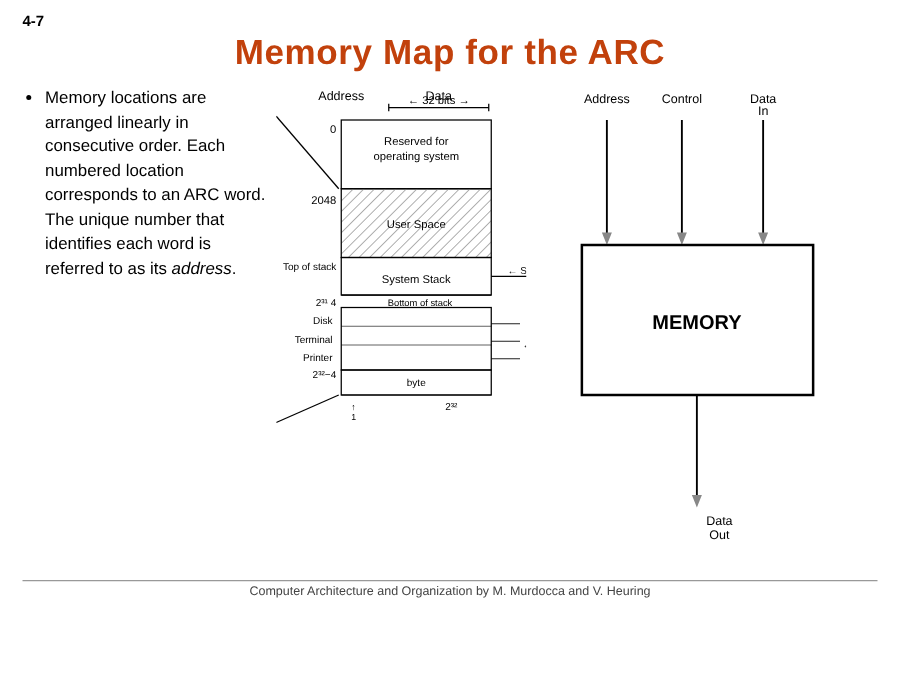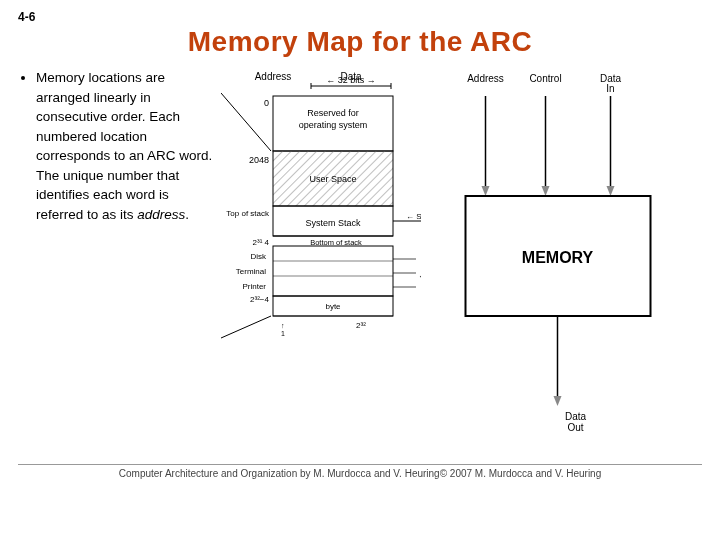--- a/index.html
+++ b/index.html
@@ -87,21 +87,21 @@
       border-top: 1px solid #999;
       padding-top: 3px;
     }
     em { font-style: italic; }
   </style>
 </head>
 <body>
 
 <div class="slide">
   <div class="top-bar">
-    <span class="slide-num">4-6</span>
+    <span class="slide-num">4-7</span>
   </div>
 
   <div class="main-title">Memory Map for the ARC</div>
 
   <div class="content-area">
 
     <div class="text-col">
       <ul>
         <li>
           Memory locations are arranged linearly in consecutive order. Each numbered location corresponds to an ARC word. The unique number that identifies each word is referred to as its <em>address</em>.
@@ -197,15 +197,14 @@
         <line x1="102" y1="248" x2="102" y2="330" stroke="#000" stroke-width="1.5"></line>
         <polygon points="98,328 102,338 106,328" fill="#888"></polygon>
         <text x="120" y="352" font-size="10" font-family="Arial" text-anchor="middle">Data</text>
         <text x="120" y="363" font-size="10" font-family="Arial" text-anchor="middle">Out</text>
       </svg>
     </div>
   </div>
 
   <div class="footer">
     <span>Computer Architecture and Organization by M. Murdocca and V. Heuring</span>
-    <span>© 2007 M. Murdocca and V. Heuring</span>
   </div>
 </div>
 
 </body></html>

